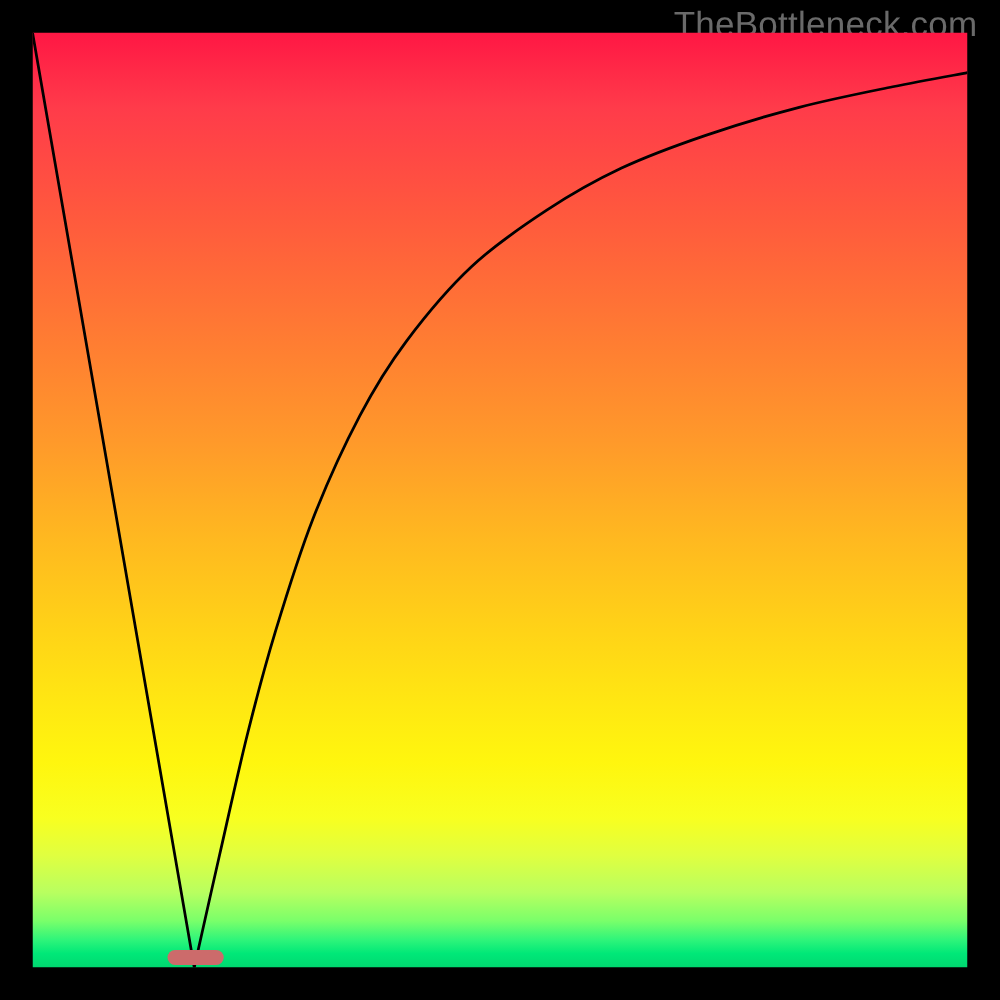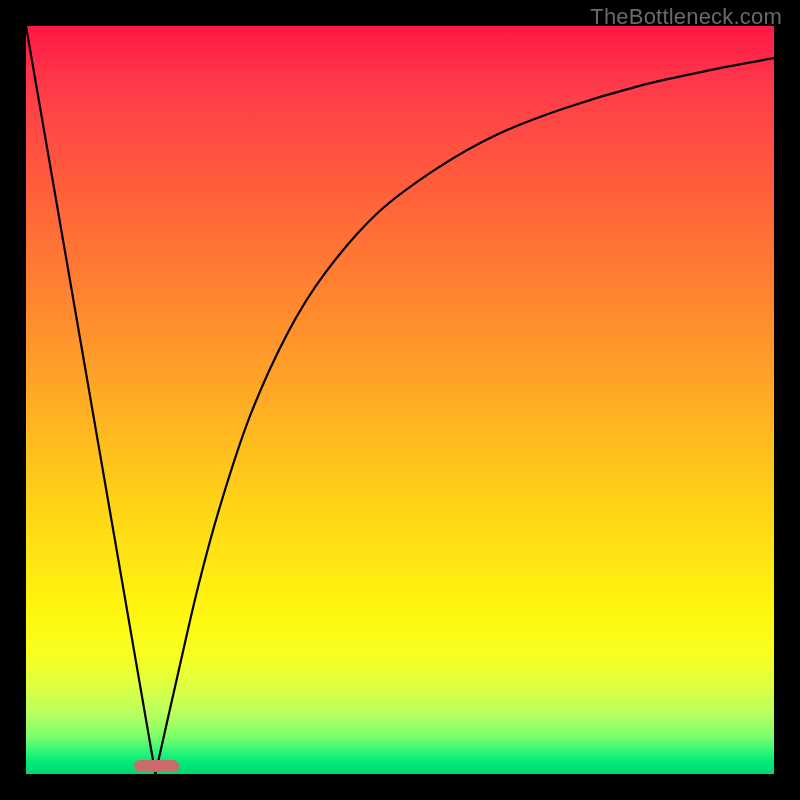--- a/index.html
+++ b/index.html
@@ -65,21 +65,21 @@
     height: 12px;
     border-radius: 6px;
     background: #cc6b6b;
     bottom: 2px;
   }
   .watermark {
     position: absolute;
     top: 4px;
     right: 18px;
     color: #6a6a6a;
-    font-size: 22px;
+    font-size: 28px;
     font-weight: 500;
     letter-spacing: 0.2px;
     user-select: none;
   }
 </style>
 </head>
 <body>
 
 <div class="frame">
   <div class="watermark">TheBottleneck.com</div>

